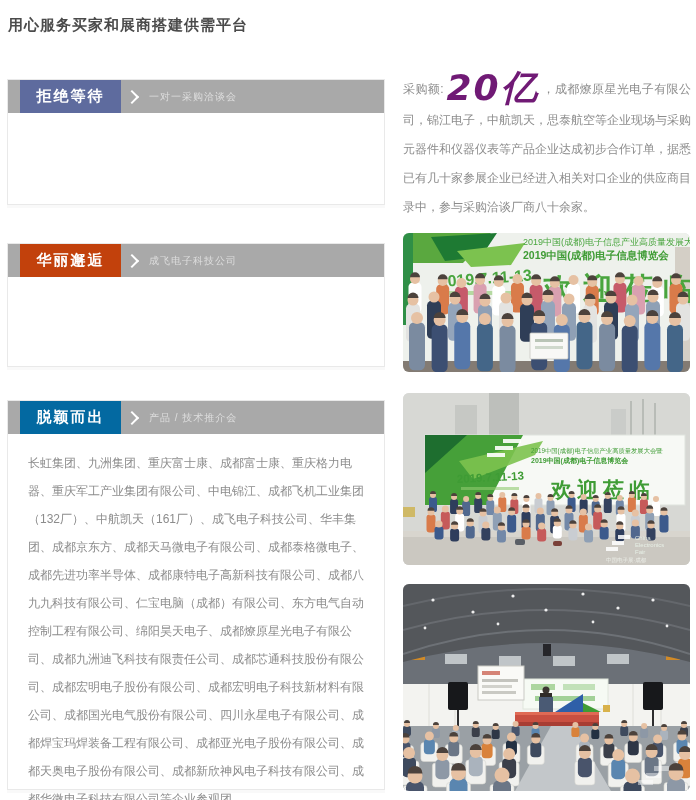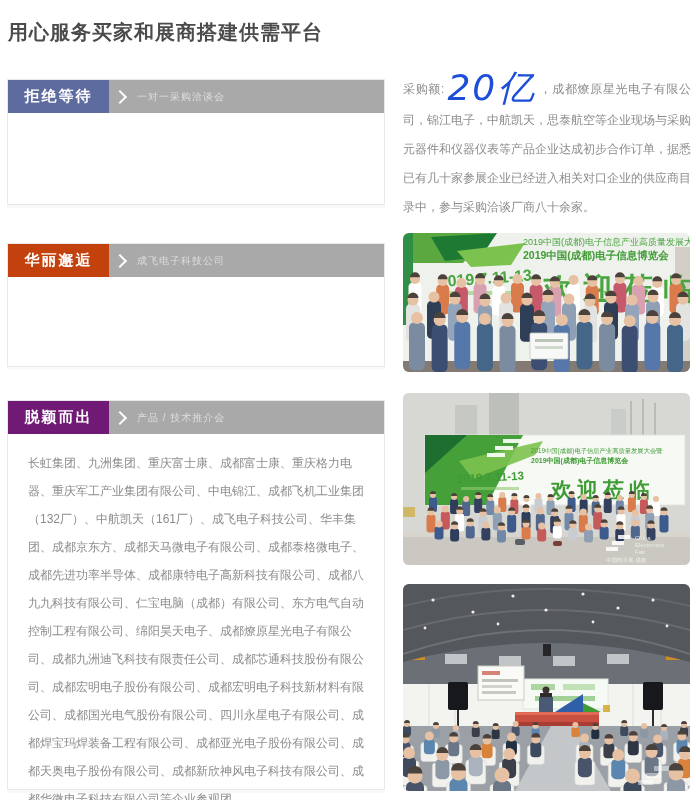--- a/index.html
+++ b/index.html
@@ -1,23 +1,23 @@
 <!DOCTYPE html>
 <html><head>
 <meta charset="utf-8">
 <style>
   html,body{margin:0;padding:0;background:#fff;}
   .page{position:relative;width:696px;height:800px;background:#fff;overflow:hidden;
         font-family:"Liberation Sans","DejaVu Sans",sans-serif;}
-  .page-title{position:absolute;left:8px;top:6px;font-size:20px;font-weight:bold;
+  .page-title{position:absolute;left:8px;top:6px;font-size:15px;font-weight:bold;
               color:#4b4b4b;letter-spacing:1px;}
   
   .card{position:absolute;left:7px;width:378px;background:#fff;border:1px solid #e9e9e9;
         box-sizing:border-box;box-shadow:0 3px 0 rgba(0,0,0,0.025);}
-  .card-header{display:flex;align-items:center;height:33px;background:#a9a9a9;}
+  .card-header{display:flex;align-items:center;height:33px;background:#a9a9a9;padding-left:12px;}
   .badge{width:101px;height:33px;display:flex;align-items:center;justify-content:center;
          color:#fff;font-size:15px;font-weight:bold;letter-spacing:2px;flex:0 0 auto;}
   .chev{width:8px;height:8px;border-top:2px solid #fff;border-right:2px solid #fff;
         transform:rotate(45deg);margin:0 12px 0 6px;flex:0 0 auto;}
   .hlabel{color:#dedede;font-size:10px;letter-spacing:1px;white-space:nowrap;overflow:hidden;}
   .card-body{padding:15px 18px 0 20px;font-size:12px;color:#8c8c8c;line-height:28px;
              overflow:hidden;text-align:left;}
   #card1{top:79px;height:126px;}
   #card2{top:243px;height:124px;}
   #card3{top:400px;height:390px;}
@@ -53,28 +53,28 @@
   <section class="card" id="card2">
     <header class="card-header">
       <div class="badge" style="background: #c2410c;">华丽邂逅</div>
       <span class="chev"></span>
       <span class="hlabel">成飞电子科技公司</span>
     </header>
   </section>
 
   <section class="card" id="card3">
     <header class="card-header">
-      <div class="badge" style="background: #701a75;">脱颖而出</div>
+      <div class="badge" style="background: #0369a1;">脱颖而出</div>
       <span class="chev"></span>
       <span class="hlabel">产品 / 技术推介会</span>
     </header>
     <div class="card-body">长虹集团、九洲集团、重庆富士康、成都富士康、重庆格力电器、重庆军工产业集团有限公司、中电锦江、成都飞机工业集团（132厂）、中航凯天（161厂）、成飞电子科技公司、华丰集团、成都京东方、成都天马微电子有限公司、成都泰格微电子、成都先进功率半导体、成都康特电子高新科技有限公司、成都八九九科技有限公司、仁宝电脑（成都）有限公司、东方电气自动控制工程有限公司、绵阳昊天电子、成都燎原星光电子有限公司、成都九洲迪飞科技有限责任公司、成都芯通科技股份有限公司、成都宏明电子股份有限公司、成都宏明电子科技新材料有限公司、成都国光电气股份有限公司、四川永星电子有限公司、成都焊宝玛焊装备工程有限公司、成都亚光电子股份有限公司、成都天奥电子股份有限公司、成都新欣神风电子科技有限公司、成都华微电子科技有限公司等企业参观团。</div>
   </section>
 
-  <p class="purchase"><span>采购额:</span><span class="amount" style="color: #1d4ed8;">20亿</span><span>，成都燎原星光电子有限公司，锦江电子，中航凯天，思泰航空等企业现场与采购元器件和仪器仪表等产品企业达成初步合作订单，据悉已有几十家参展企业已经进入相关对口企业的供应商目录中，参与采购洽谈厂商八十余家。</span></p>
+  <p class="purchase"><span>采购额:</span><span class="amount" style="color: #701a75; font-weight: bold;">20亿</span><span>，成都燎原星光电子有限公司，锦江电子，中航凯天，思泰航空等企业现场与采购元器件和仪器仪表等产品企业达成初步合作订单，据悉已有几十家参展企业已经进入相关对口企业的供应商目录中，参与采购洽谈厂商八十余家。</span></p>
 
   <figure class="photo" id="photo1" style="margin:0">
     <svg viewBox="0 0 287 139" preserveAspectRatio="none">
       <rect width="287" height="139" fill="#eef1ec"></rect>
       <rect x="272" y="14" width="15" height="120" fill="#cfc9bf" opacity="0.85"></rect>
       <rect x="0" y="0" width="10" height="92" fill="#2f8f46"></rect>
       <polygon points="10,0 88,0 60,30 10,30" fill="#5aa83f"></polygon>
       <polygon points="28,4 94,0 78,24 42,28" fill="#1e7a33"></polygon>
       <polygon points="54,18 122,10 108,32 68,34" fill="#7cc24f"></polygon>
       <text x="120" y="12" font-size="9" class="green-light">2019中国(成都)电子信息产业高质量发展大会暨</text>

